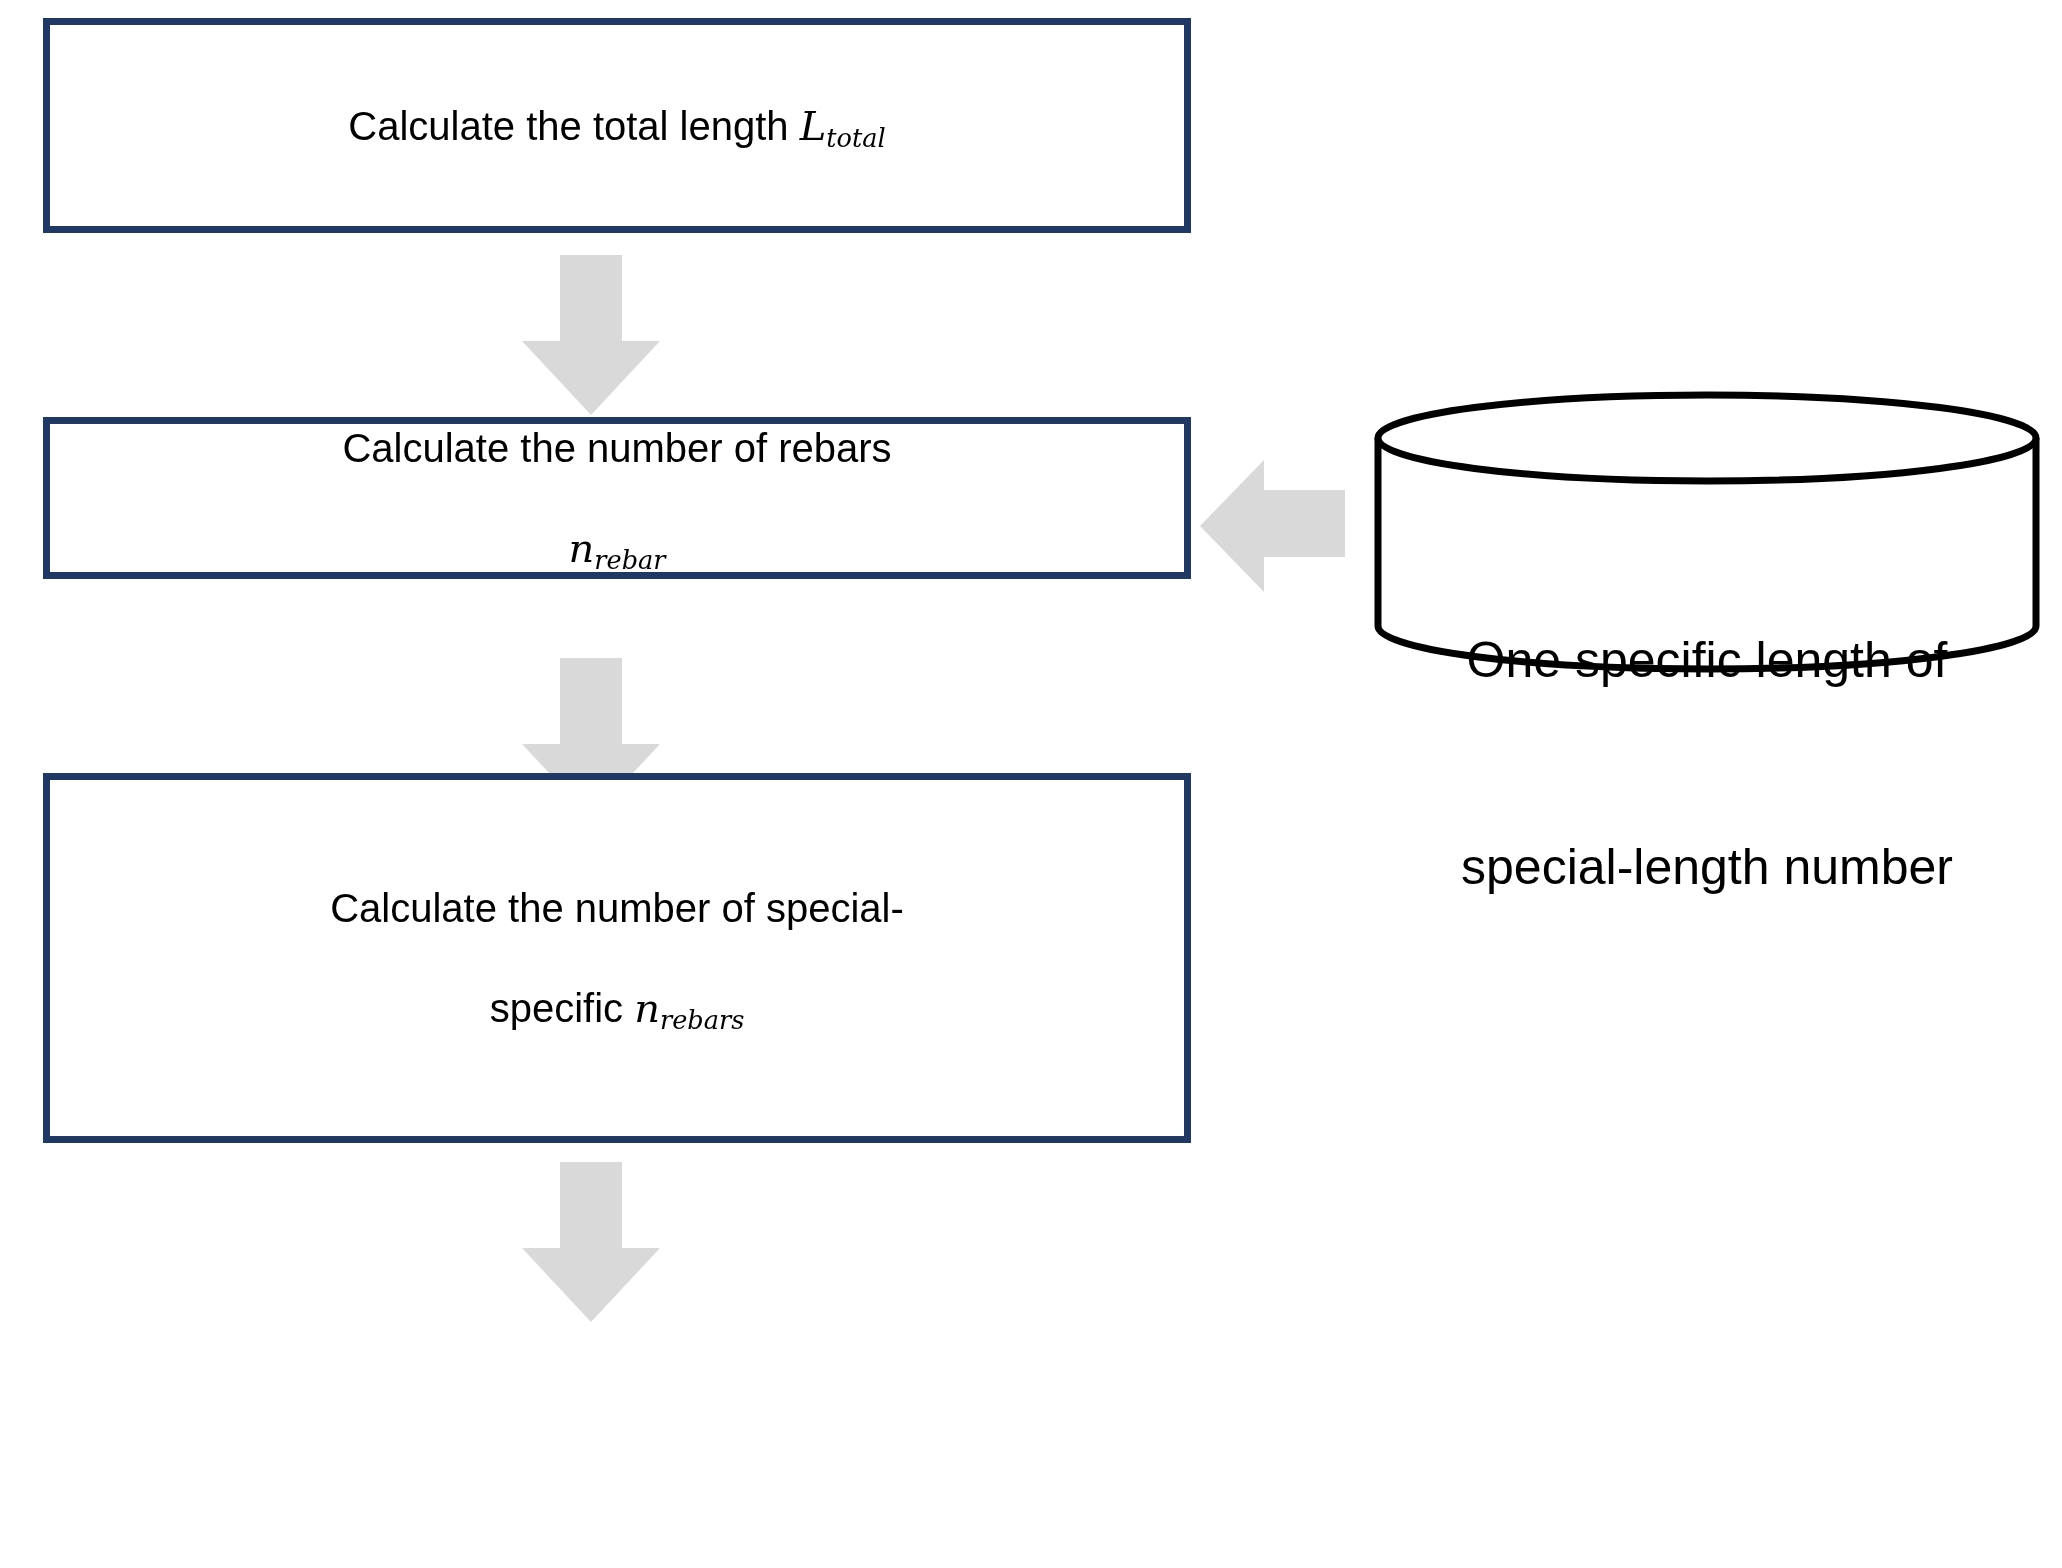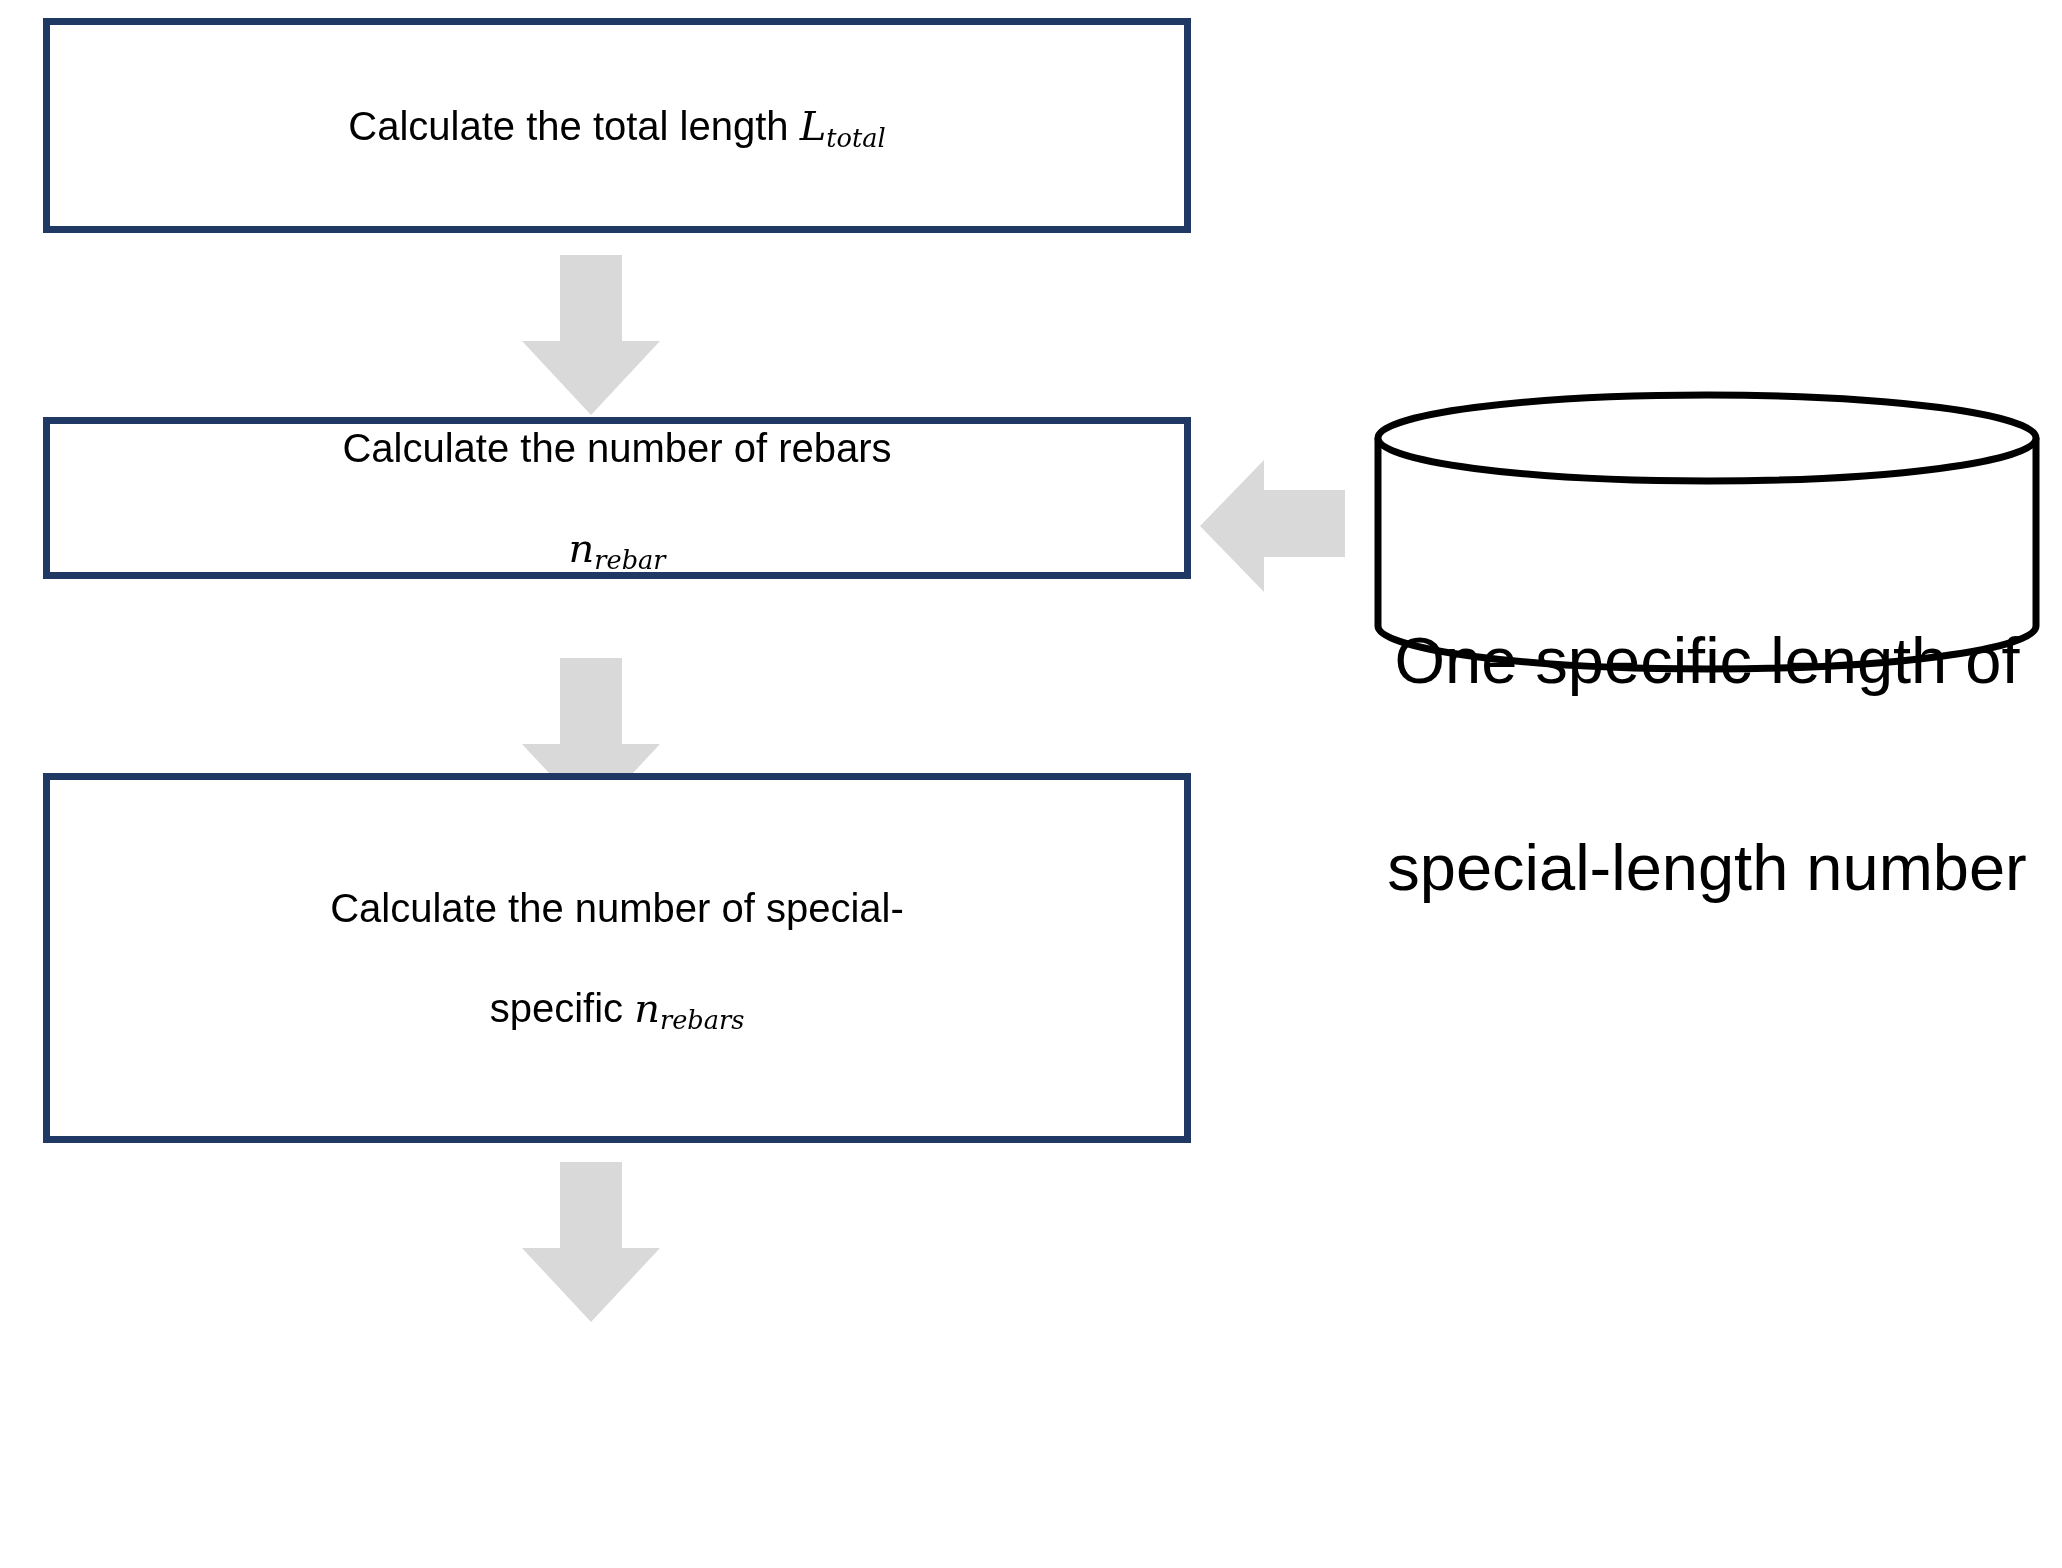--- a/index.html
+++ b/index.html
@@ -50,21 +50,21 @@
     position: absolute;
     left: 1374px;
     top: 391px;
   }
   .cylinder-text {
     position: absolute;
     left: 1374px;
     top: 488px;
     width: 666px;
     text-align: center;
-    font-size: 65px;
+    font-size: 50px;
     line-height: 69px;
     white-space: pre;
   }
 </style>
 </head>
 <body>
 
 <div class="canvas">
 
   <div class="box" style="top:18px;height:215px">

